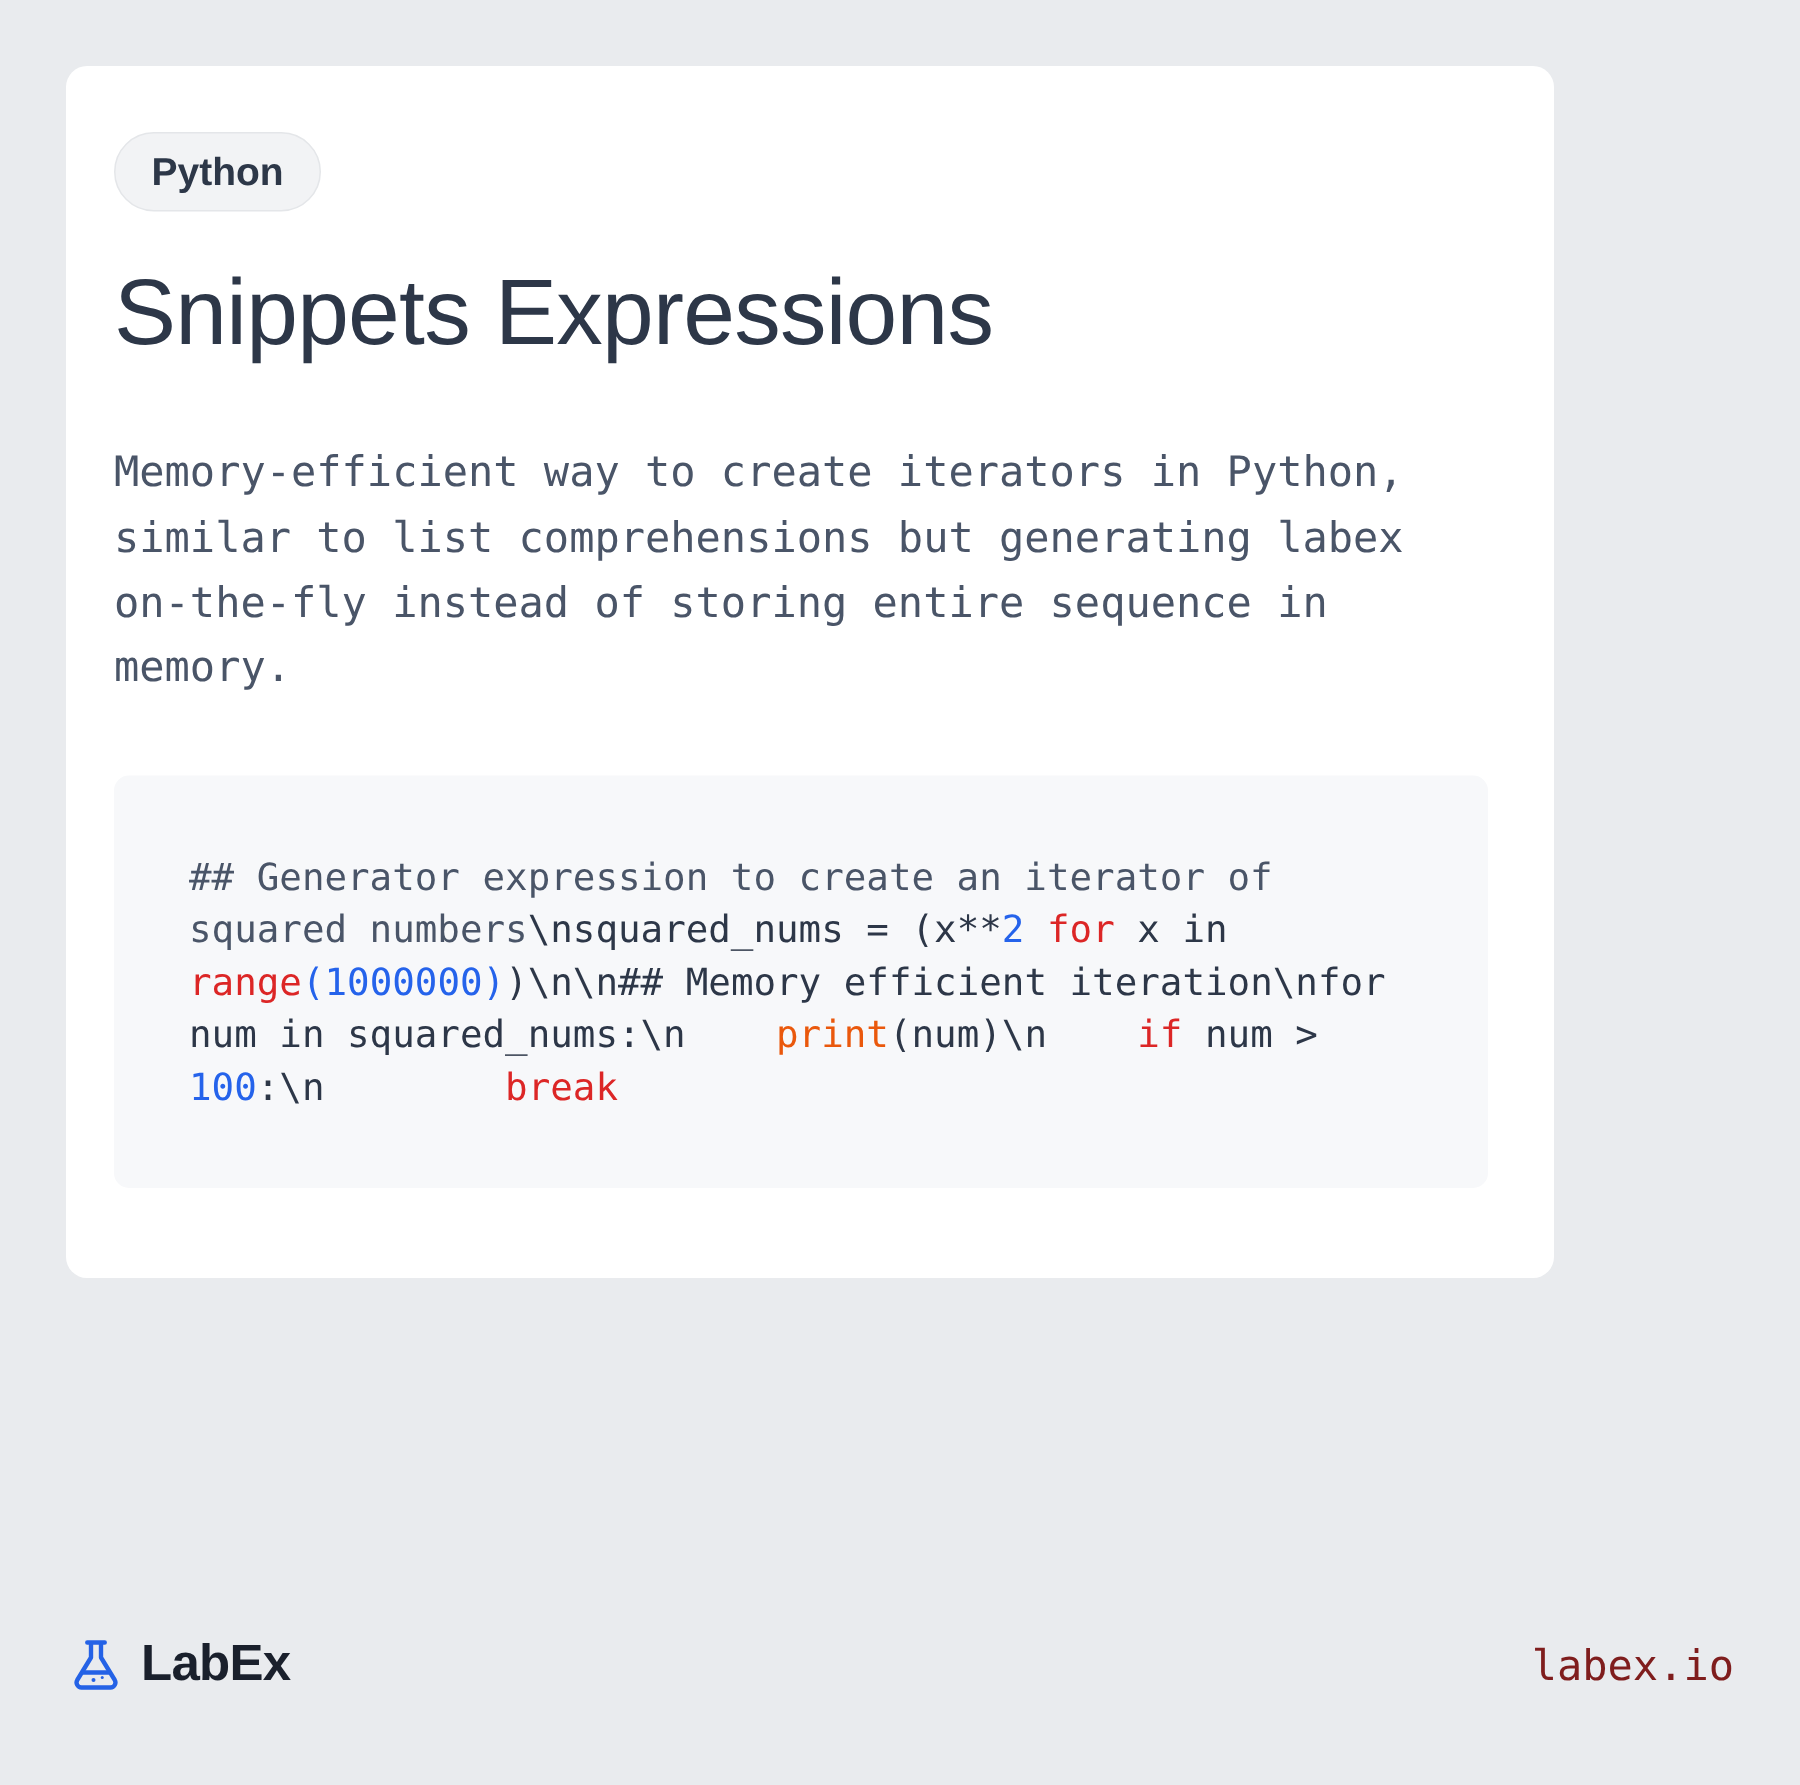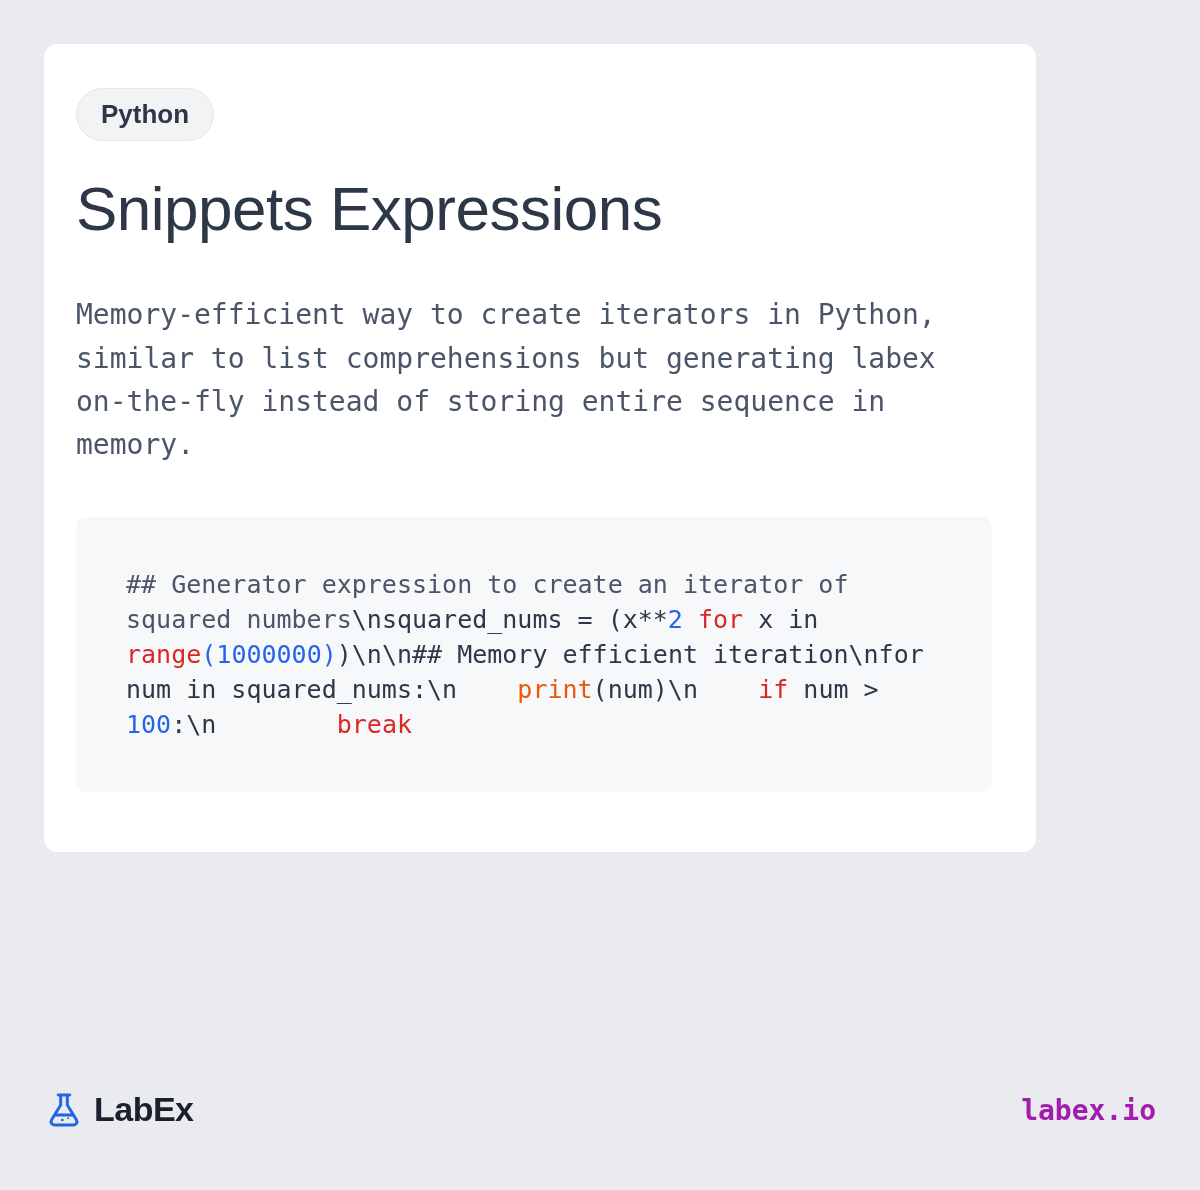--- a/index.html
+++ b/index.html
@@ -89,22 +89,21 @@
   .logo-icon svg { width: 40px; height: 40px; display: block; }
   .logo-text {
     font-size: 34px;
     font-weight: 700;
     color: #1a202c;
     letter-spacing: -0.5px;
   }
   .site-url {
     font-family: ui-monospace, SFMono-Regular, "SF Mono", Menlo, Monaco, Consolas, monospace;
     font-size: 28px;
-    color: #a21caf;
-    font-weight: bold;
+    color: #7f1d1d;
   }
 </style>
 </head>
 <body>
 
 <div class="card">
   <div class="tag">Python</div>
   <h1 class="title">Snippets Expressions</h1>
   <p class="description">Memory-efficient way to create iterators in Python, similar to list comprehensions but generating labex on-the-fly instead of storing entire sequence in memory.</p>
   <div class="code-block" id="code-block"><span class="tok-comment">## Generator expression to create an iterator of squared numbers</span><span>\nsquared_nums = (x**</span><span class="tok-number">2</span><span> </span><span class="tok-keyword">for</span><span> x in </span><span class="tok-keyword">range</span><span class="tok-paren">(</span><span class="tok-number">1000000</span><span class="tok-paren">)</span><span>)\n\n## Memory efficient iteration\nfor num in squared_nums:\n    </span><span class="tok-builtin">print</span><span>(num)\n    </span><span class="tok-keyword">if</span><span> num &gt; </span><span class="tok-number">100</span><span>:\n        </span><span class="tok-keyword">break</span></div>

